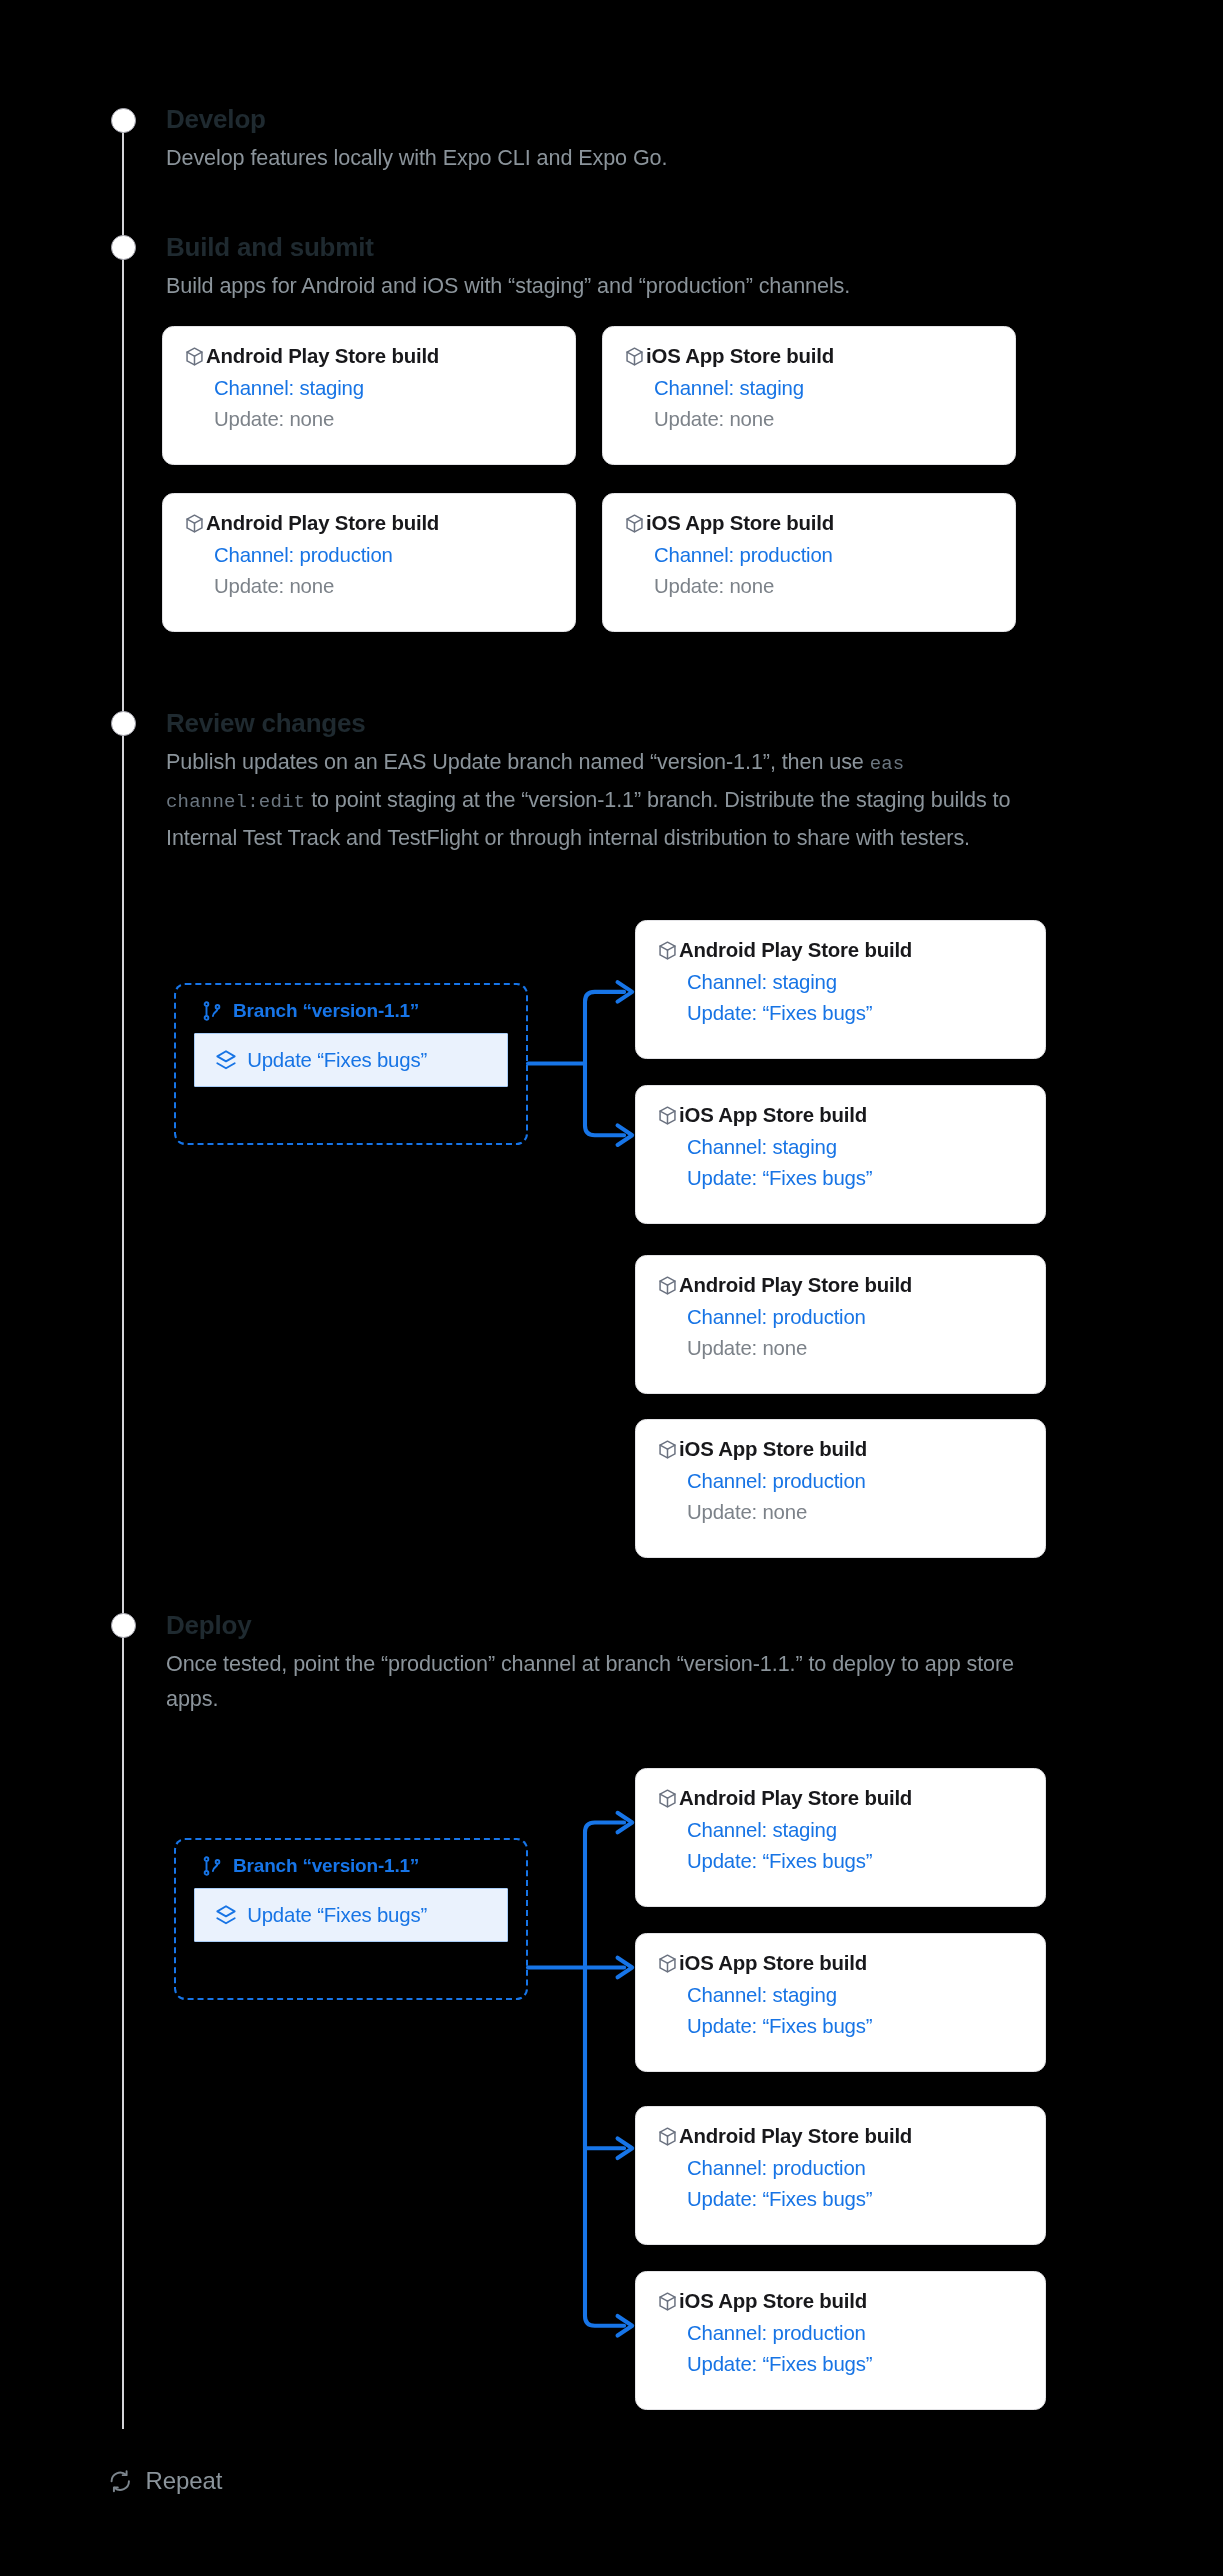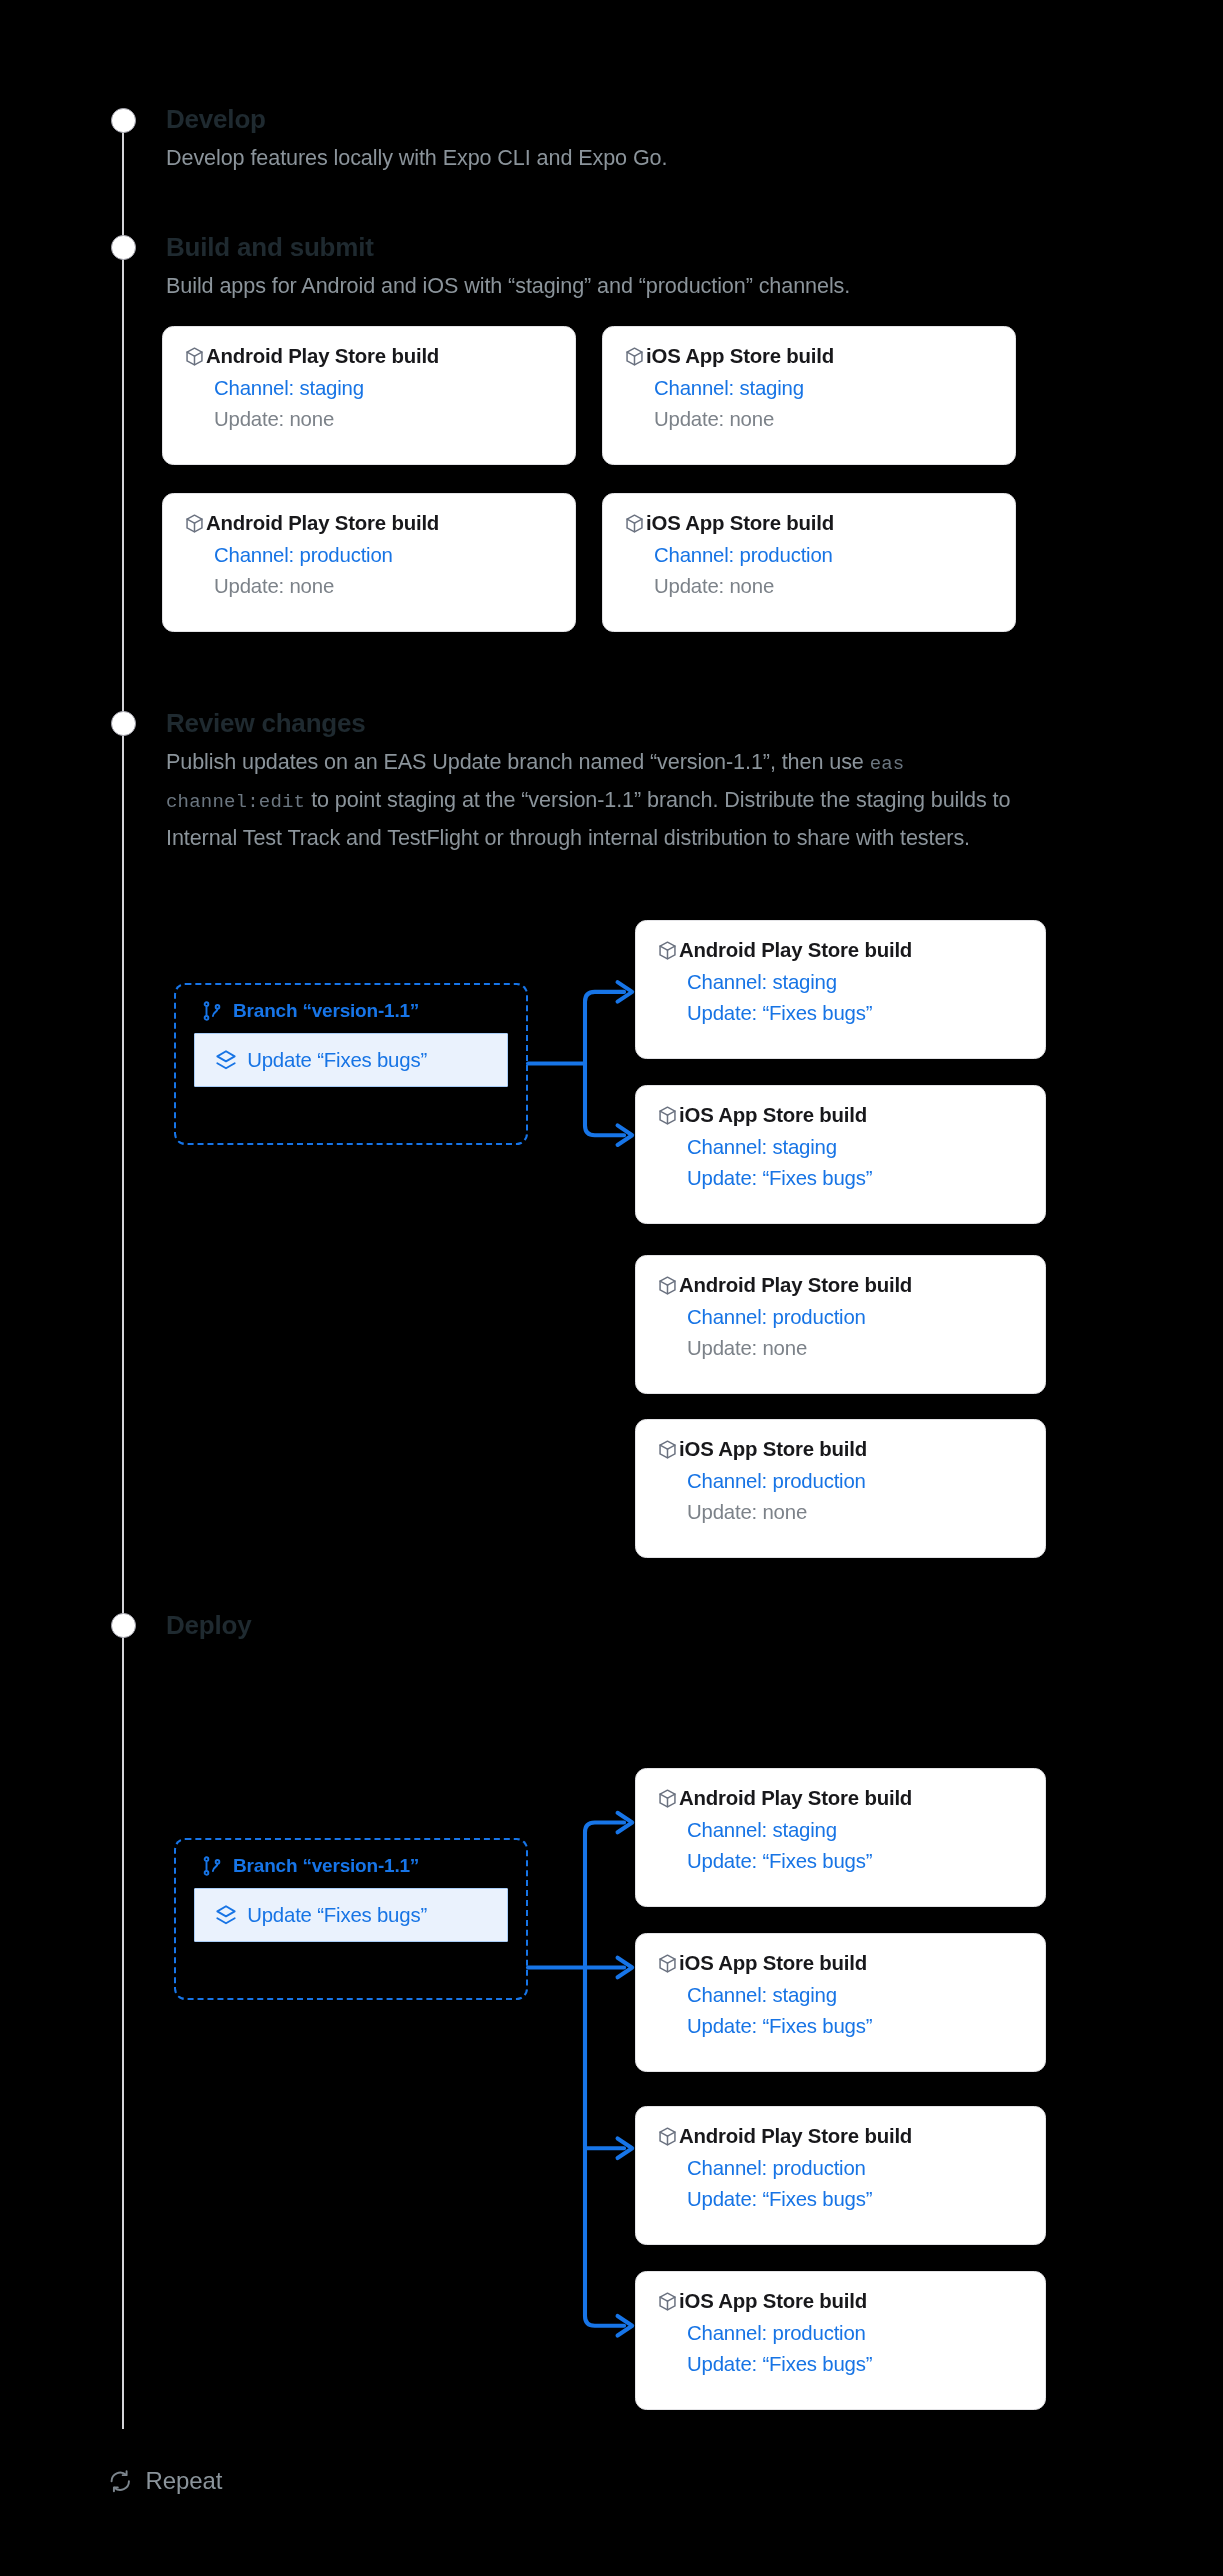--- a/index.html
+++ b/index.html
@@ -305,20 +305,21 @@
           <path d="M3.5 7 12 11.6 20.5 7"></path>
           <path d="M12 11.6V21.5"></path>
       </svg>
       <span class="card-title">iOS App Store build</span>
     </div>
     <div class="card-line line-blue">Channel: production</div>
     <div class="card-line line-gray">Update: none</div>
   </div>
 
   <div class="step-head" style="top:1610px">Deploy</div>
+  <div class="step-body" style="top:1646px; width:881px">Once tested, point the “production” channel at branch “version-1.1.” to deploy to app store apps.</div>
 
   <div class="branch-box" style="left:174px; top:1838px; width:354px; height:162px">
     <div class="branch-head">
       <svg class="branch-icon" viewBox="0 0 24 24" fill="none" stroke="#1775e8" stroke-width="2.1" stroke-linecap="round" stroke-linejoin="round">
         <circle cx="6" cy="4.5" r="2"></circle>
           <circle cx="6" cy="19.5" r="2"></circle>
           <circle cx="18" cy="7.5" r="2"></circle>
         <path d="M6 6.5v11"></path>
           <path d="M18 9.5c0 4-5 3.5-5 8"></path>
       </svg>

